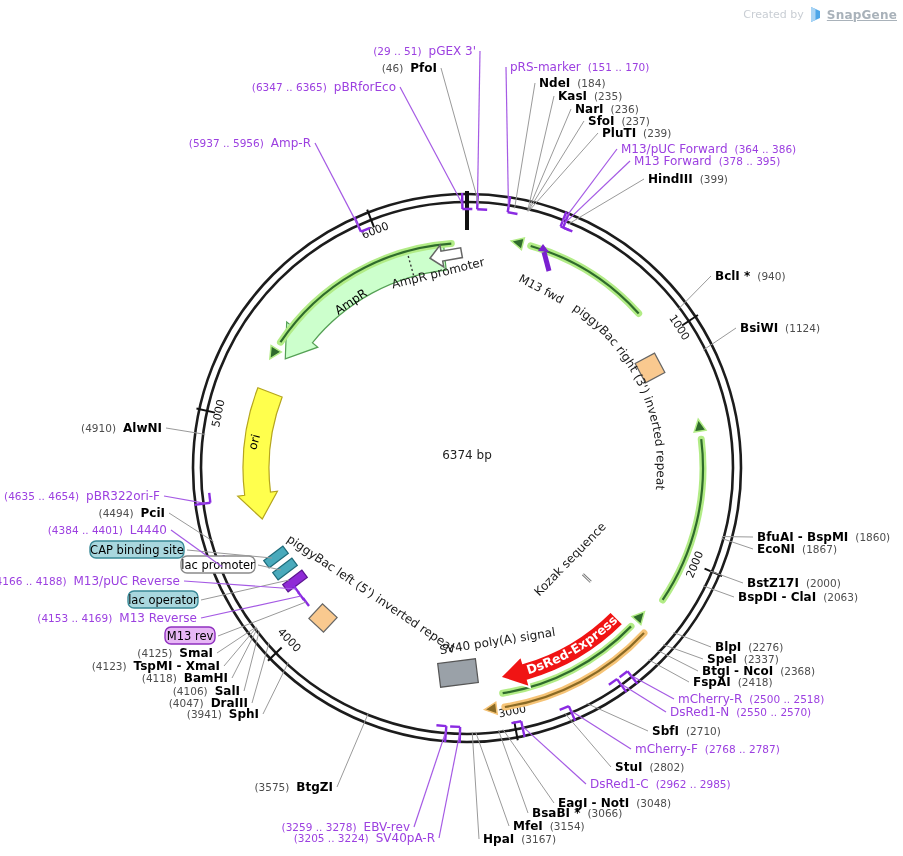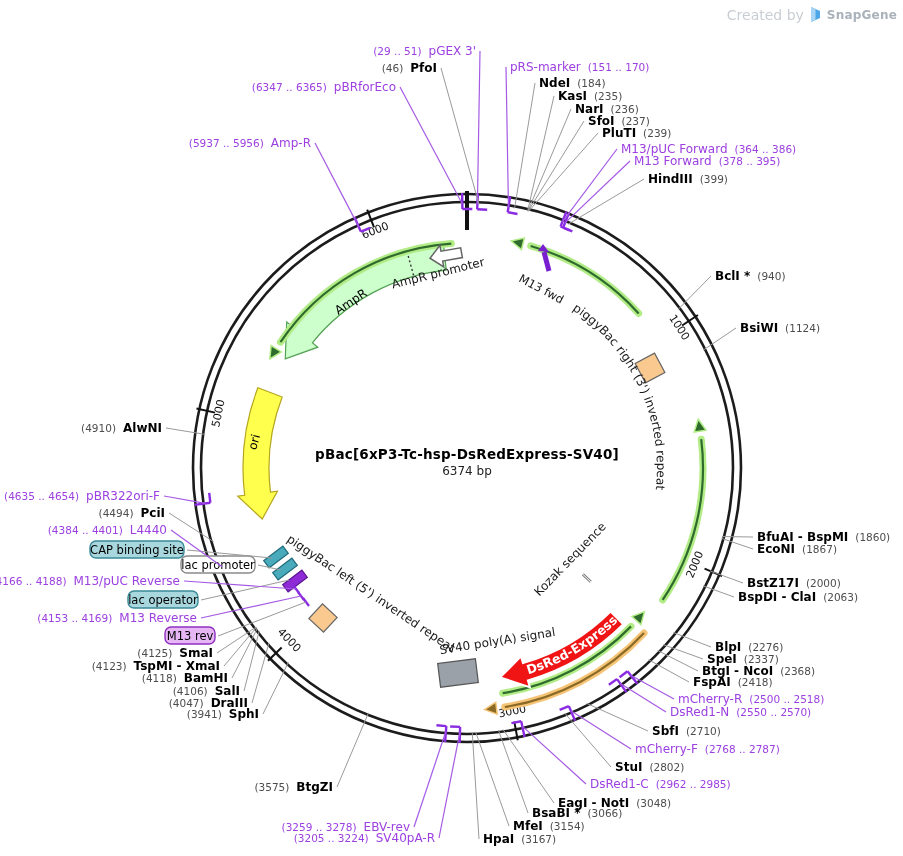--- a/index.html
+++ b/index.html
@@ -1,21 +1,21 @@
 <!DOCTYPE html>
 <html><head>
 <meta charset="utf-8">
 <style>
   html,body{margin:0;padding:0;background:#fff;}
   body{font-family:"DejaVu Sans", sans-serif;}
   .stage{position:relative;width:903px;height:856px;background:#ffffff;overflow:hidden;}
   svg text{font-family:"DejaVu Sans", sans-serif;}
   .watermark{position:absolute;top:6px;right:6px;display:flex;align-items:center;gap:5px;}
-  .watermark .createdby{font-size:14px;color:#c9ced4;margin-left:40px;}
-  .watermark .brand{font-size:12px;color:#a9b2ba;font-weight:600;letter-spacing:.2px;}
+  .watermark .createdby{font-size:11px;color:#c9ced4;margin-left:40px;}
+  .watermark .brand{font-size:12px;color:#a9b2ba;font-weight:600;letter-spacing:.2px;text-decoration:underline;}
   .title-block{position:absolute;left:467px;top:446px;transform:translateX(-50%);text-align:center;width:420px;pointer-events:none;}
   .title-block .ptitle{font-size:13.5px;font-weight:bold;color:#000;letter-spacing:.2px;}
   .title-block .plen{font-size:12px;color:#222;margin-top:2px;text-align:center;}
 </style>
 </head>
 <body>
 
 <div class="stage">
   <div class="watermark">
     <span class="createdby">Created by</span>
@@ -217,16 +217,15 @@
       <text x="167" y="534" text-anchor="end"><tspan font-size="10.5" fill="#9c40e0">(4384 .. 4401)</tspan><tspan font-size="12" fill="#9c40e0" dx="7">L4440</tspan></text>
       <line x1="169" y1="513" x2="213.45852098986737" y2="541.5711792847884" stroke="#9a9a9a" stroke-width="1"></line>
       <text x="165" y="517" text-anchor="end"><tspan font-size="10.5" fill="#4d4d4d">(4494)</tspan><tspan font-size="12" fill="#000000" font-weight="bold" dx="7">PciI</tspan></text>
       <line x1="164" y1="496" x2="205.38626959747376" y2="503.4154777586623" stroke="#a55ae4" stroke-width="1.2"></line>
       <text x="160" y="500" text-anchor="end"><tspan font-size="10.5" fill="#9c40e0">(4635 .. 4654)</tspan><tspan font-size="12" fill="#9c40e0" dx="7">pBR322ori-F</tspan></text>
       <line x1="166" y1="428" x2="205.14812348122115" y2="434.3905554405582" stroke="#9a9a9a" stroke-width="1"></line>
       <text x="162" y="432" text-anchor="end"><tspan font-size="10.5" fill="#4d4d4d">(4910)</tspan><tspan font-size="12" fill="#000000" font-weight="bold" dx="7">AlwNI</tspan></text>
     </svg>
 
   <div class="title-block">
-    <div class="ptitle">pBac[6xP3-Tc-hsp-DsRedExpress-SV40]</div>
     <div class="plen">6374 bp</div>
   </div>
 </div>
 
 </body></html>

